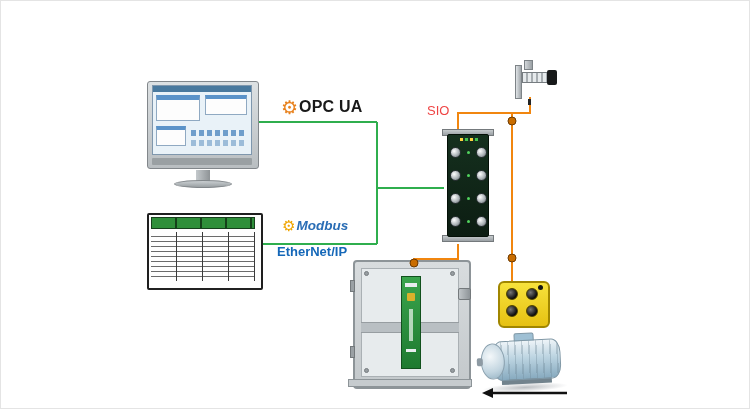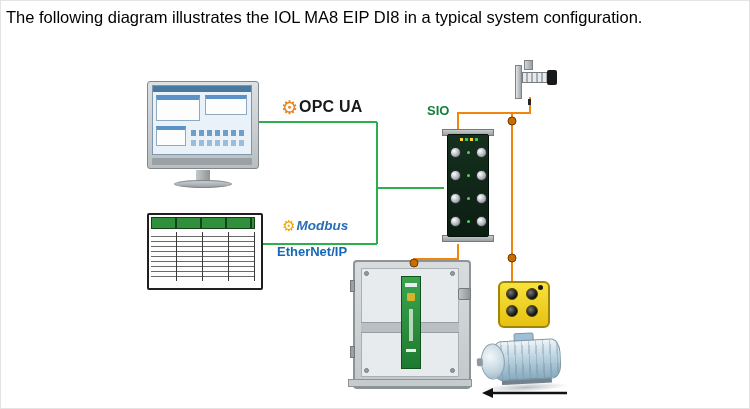--- a/index.html
+++ b/index.html
@@ -47,21 +47,21 @@
     background-image:repeating-linear-gradient(90deg,transparent 0 25px,#3a3a3a 25px 26px),
                      repeating-linear-gradient(180deg,transparent 0 4px,#6a6a6a 4px 5px);}
   
   .opcua{left:280px;top:95px;height:22px;}
   .gear-opc{font-size:19px;line-height:1;color:var(--opc-gear-orange,#e8821e);margin-right:1px;}
   .opc-text{font-size:16px;font-weight:800;color:#191919;letter-spacing:.2px;}
   .modbus{left:281px;top:215px;height:18px;}
   .gear-mb{font-size:15px;line-height:1;color:var(--modbus-gear-yellow,#f0a500);margin-right:1px;}
   .mb-text{font-size:13.5px;font-weight:700;font-style:italic;color:var(--modbus-blue,#2a6db5);text-align:right;}
   .enetip{left:276px;top:243px;font-size:13px;font-weight:700;color:var(--ethernet-ip-blue,#1467b8);}
-  .sio{left:426px;top:102px;font-size:13px;font-weight:700;color:#15803d;}
+  .sio{left:426px;top:102px;font-size:13px;font-weight:400;color:#ef4444;}
   
   .sensor{left:511px;top:58px;width:46px;height:46px;}
   .sn-bracket{left:3px;top:6px;width:7px;height:34px;background:linear-gradient(90deg,#e0e4e7,#9fa5a9);border:1px solid #7d8387;}
   .sn-nut{left:12px;top:1px;width:9px;height:10px;background:linear-gradient(90deg,#d3d7da,#9aa0a4);border:1px solid #7d8387;}
   .sn-barrel{left:10px;top:13px;width:26px;height:11px;background:repeating-linear-gradient(90deg,#e6eaec 0 3px,#a7adb1 3px 5px);border:1px solid #767c80;}
   .sn-cap{left:35px;top:11px;width:10px;height:15px;background:#17191a;border-radius:2px;}
   .sn-cable{left:16px;top:40px;width:3px;height:6px;background:#232526;}
   
   .master{left:441px;top:126px;width:52px;height:118px;}
   .mt-plate{left:0;width:52px;height:7px;background:linear-gradient(#c7ccce,#9aa0a4);border:1px solid #74797c;}
@@ -102,21 +102,20 @@
                      linear-gradient(180deg,#eef4f8 0%,#bcd4e1 45%,#87aabf 100%);}
   .mo-cap{left:4px;top:7px;width:24px;height:36px;border-radius:50%;border:1px solid #8aa0ae;
     background:radial-gradient(circle at 38% 35%,#f4f8fa,#c2d5e0 60%,#93b1c2);}
   .mo-shaft{left:0;top:21px;width:6px;height:8px;background:#8d9aa3;border-radius:2px;}
 </style>
 </head>
 <body>
 
 <div id="canvas">
 
-  <div class="caption">The following diagram illustrates the IOL MA8 EIP DI8 in a typical system configuration.</div>
 
   <svg class="wires" width="750" height="409">
     <polyline class="wire green" points="257,121 376,121"></polyline>
     <polyline class="wire green" points="376,121 376,243"></polyline>
     <polyline class="wire green" points="257,243 376,243"></polyline>
     <polyline class="wire green" points="376,187 443,187"></polyline>
     <polyline class="wire orange" points="457,130 457,112 529,112 529,96"></polyline>
     <polyline class="wire orange" points="511,112 511,284"></polyline>
     <polyline class="wire orange" points="457,243 457,258 413,258 413,272"></polyline>
   </svg>

